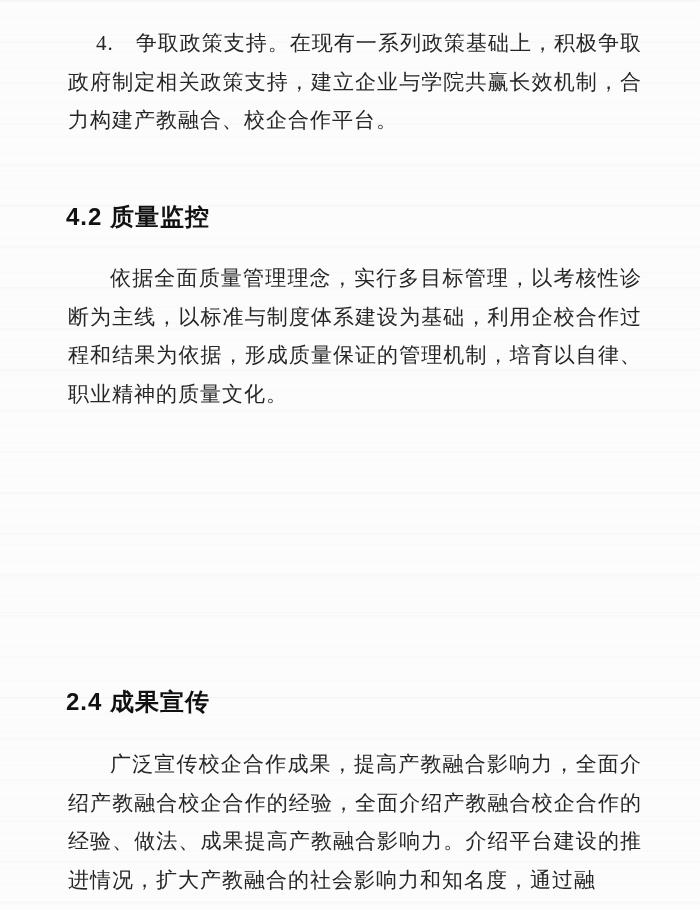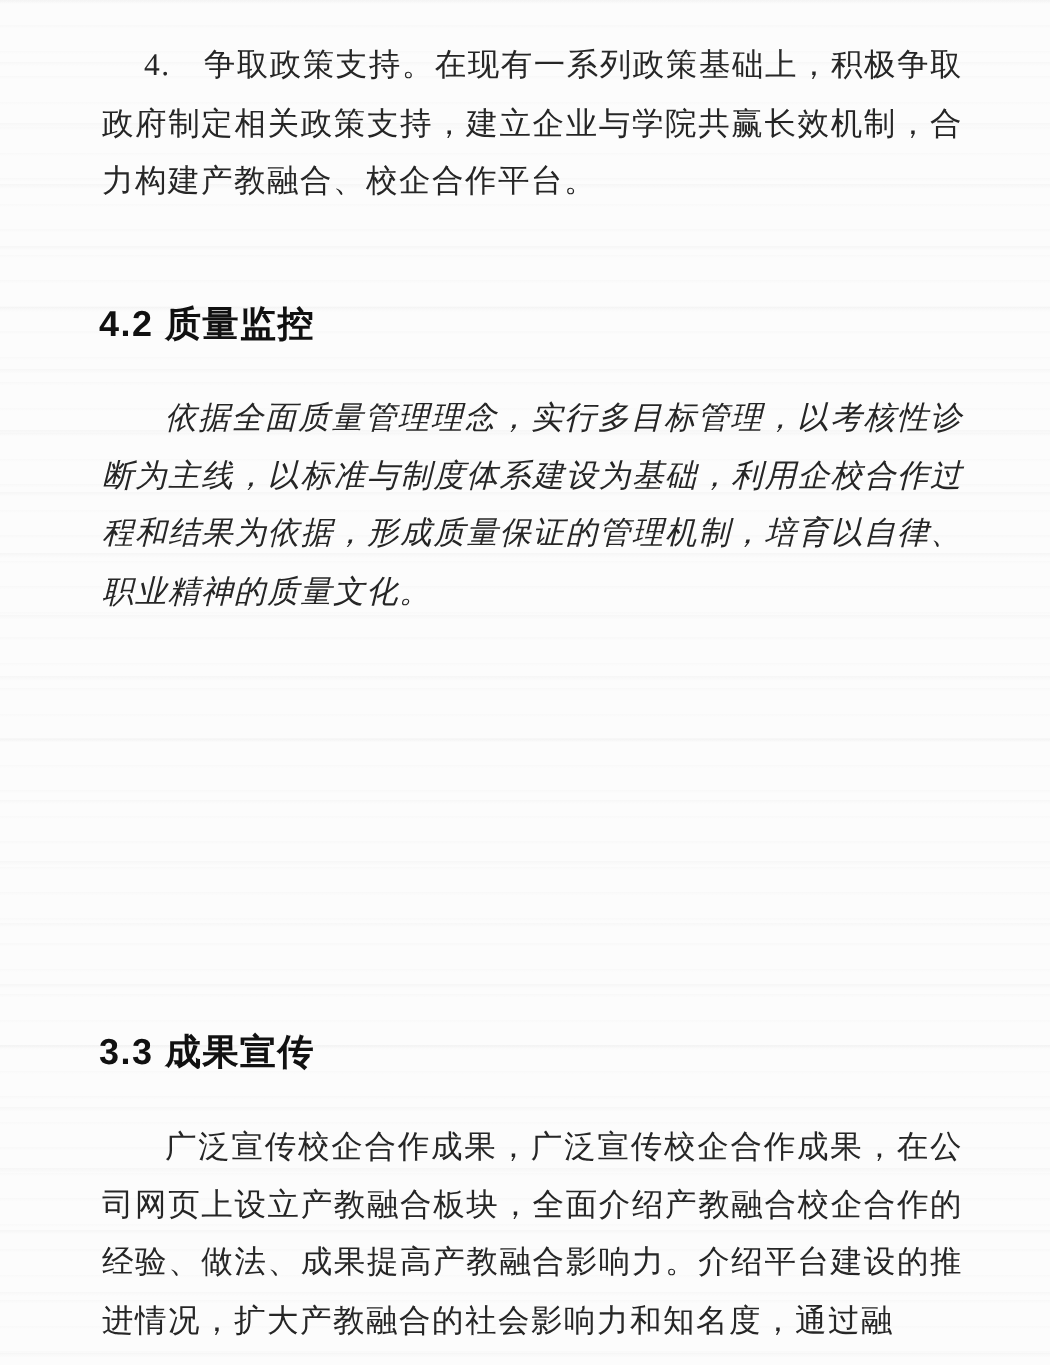--- a/index.html
+++ b/index.html
@@ -45,21 +45,20 @@
   }
   .p1 {
     top: 24px;
     text-indent: 28px;
   }
   .para-group {
     position: absolute;
     top: 259px;
     left: 68px;
     width: 574px;
-    font-style: italic;
   }
   .para-group p {
     margin: 0;
     font-size: 21px;
     line-height: 38.5px;
     letter-spacing: 1px;
     text-align: justify;
     text-justify: inter-character;
     text-indent: 2em;
   }
@@ -87,17 +86,17 @@
 <div class="page">
 
   <p class="body-para p1">4.　争取政策支持。在现有一系列政策基础上，积极争取政府制定相关政策支持，建立企业与学院共赢长效机制，合力构建产教融合、校企合作平台。</p>
 
   <h2 class="heading h42">4.2 质量监控</h2>
 
   <div class="para-group">
     <p>依据全面质量管理理念，实行多目标管理，以考核性诊断为主线，以标准与制度体系建设为基础，利用企校合作过程和结果为依据，形成质量保证的管理机制，培育以自律、职业精神的质量文化。</p>
   </div>
 
-  <h2 class="heading h43">3.3 成果宣传</h2>
+  <h2 class="heading h43">2.4 成果宣传</h2>
 
-  <p class="body-para p4">广泛宣传校企合作成果，广泛宣传校企合作成果，在公司网页上设立产教融合板块，全面介绍产教融合校企合作的经验、做法、成果提高产教融合影响力。介绍平台建设的推进情况，扩大产教融合的社会影响力和知名度，通过融</p>
+  <p class="body-para p4">广泛宣传校企合作成果，提高产教融合影响力，全面介绍产教融合校企合作的经验，全面介绍产教融合校企合作的经验、做法、成果提高产教融合影响力。介绍平台建设的推进情况，扩大产教融合的社会影响力和知名度，通过融</p>
 
 </div>
 
 </body></html>

